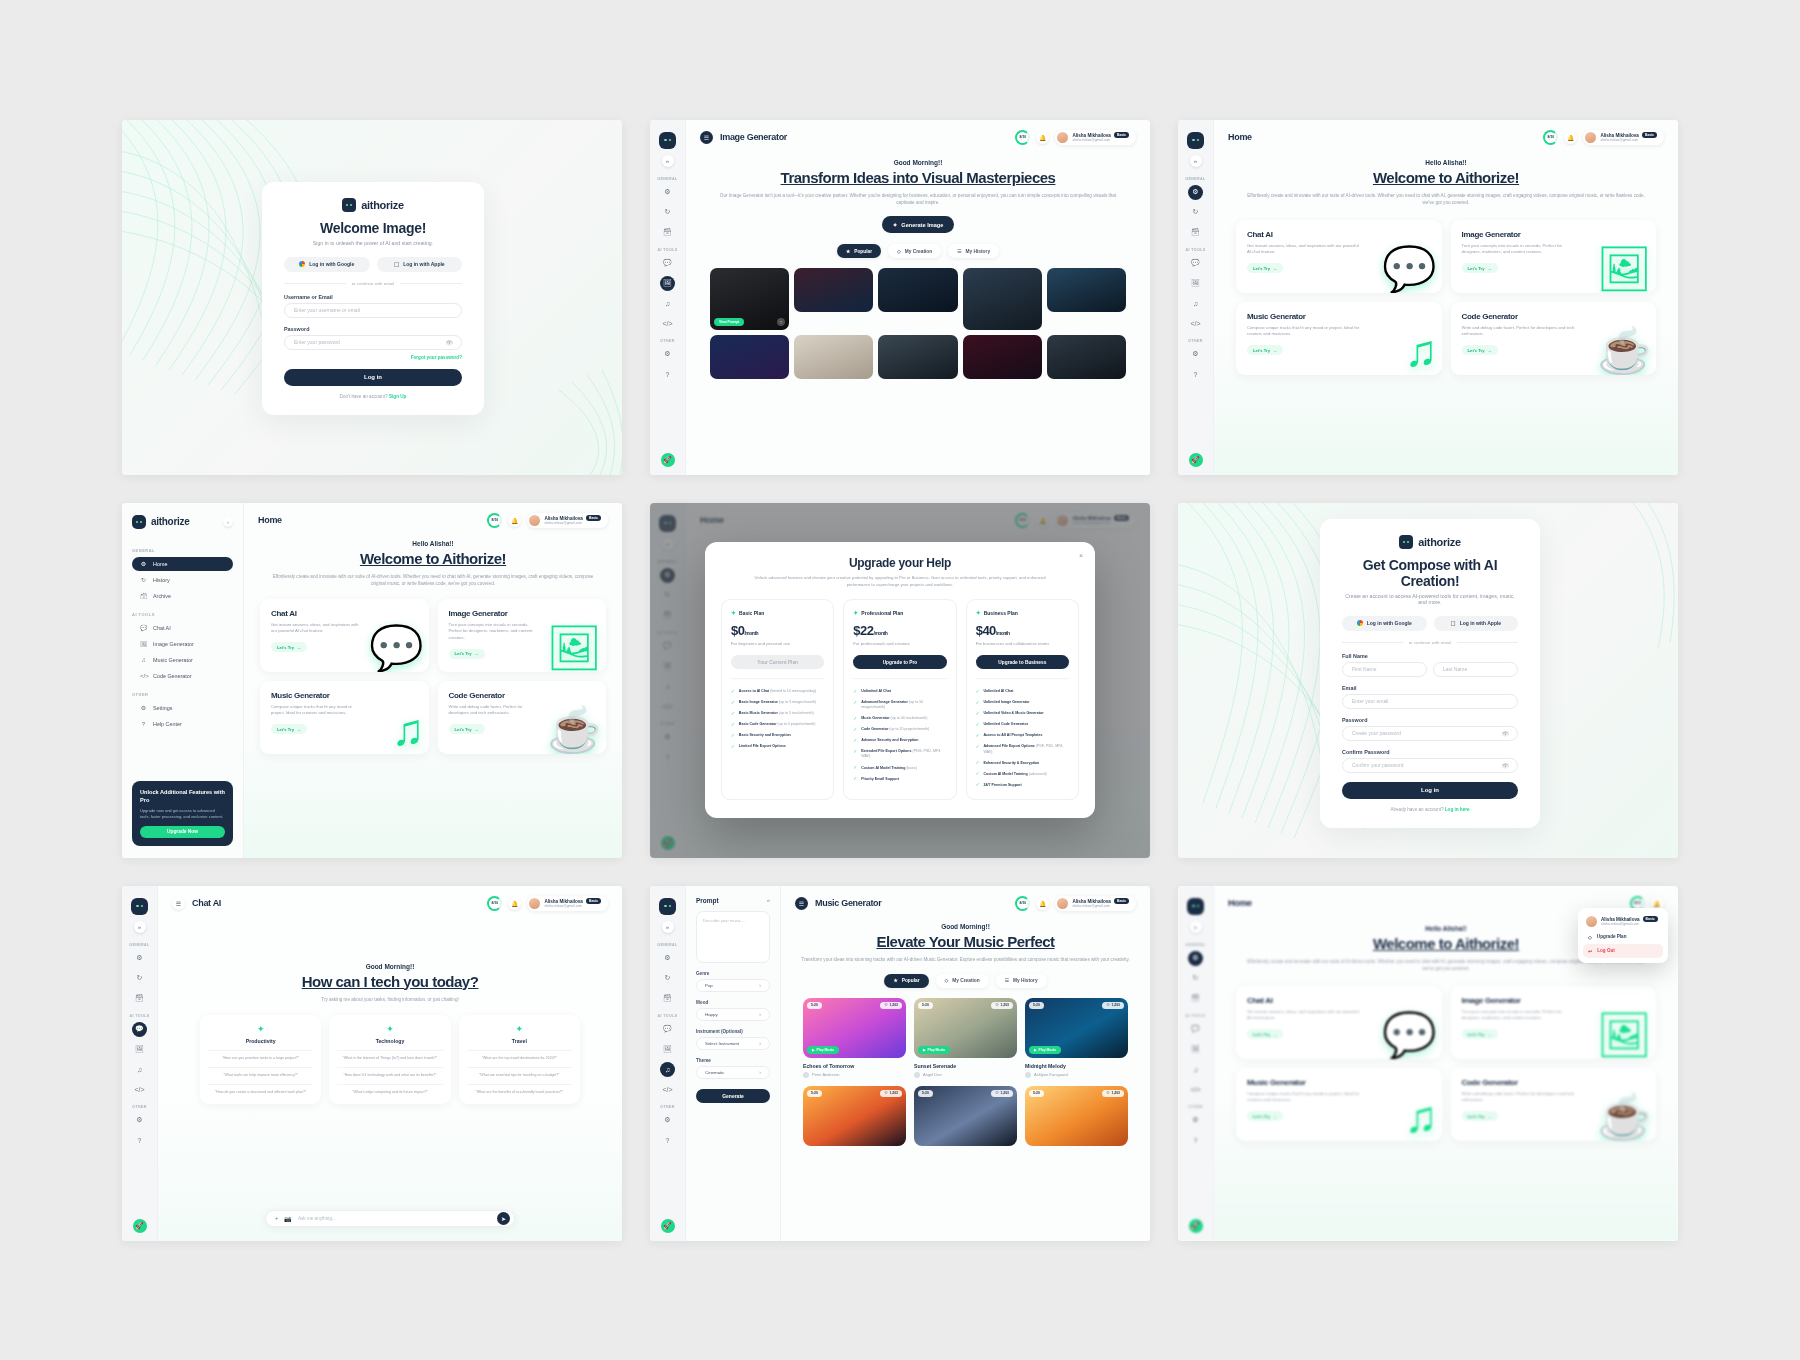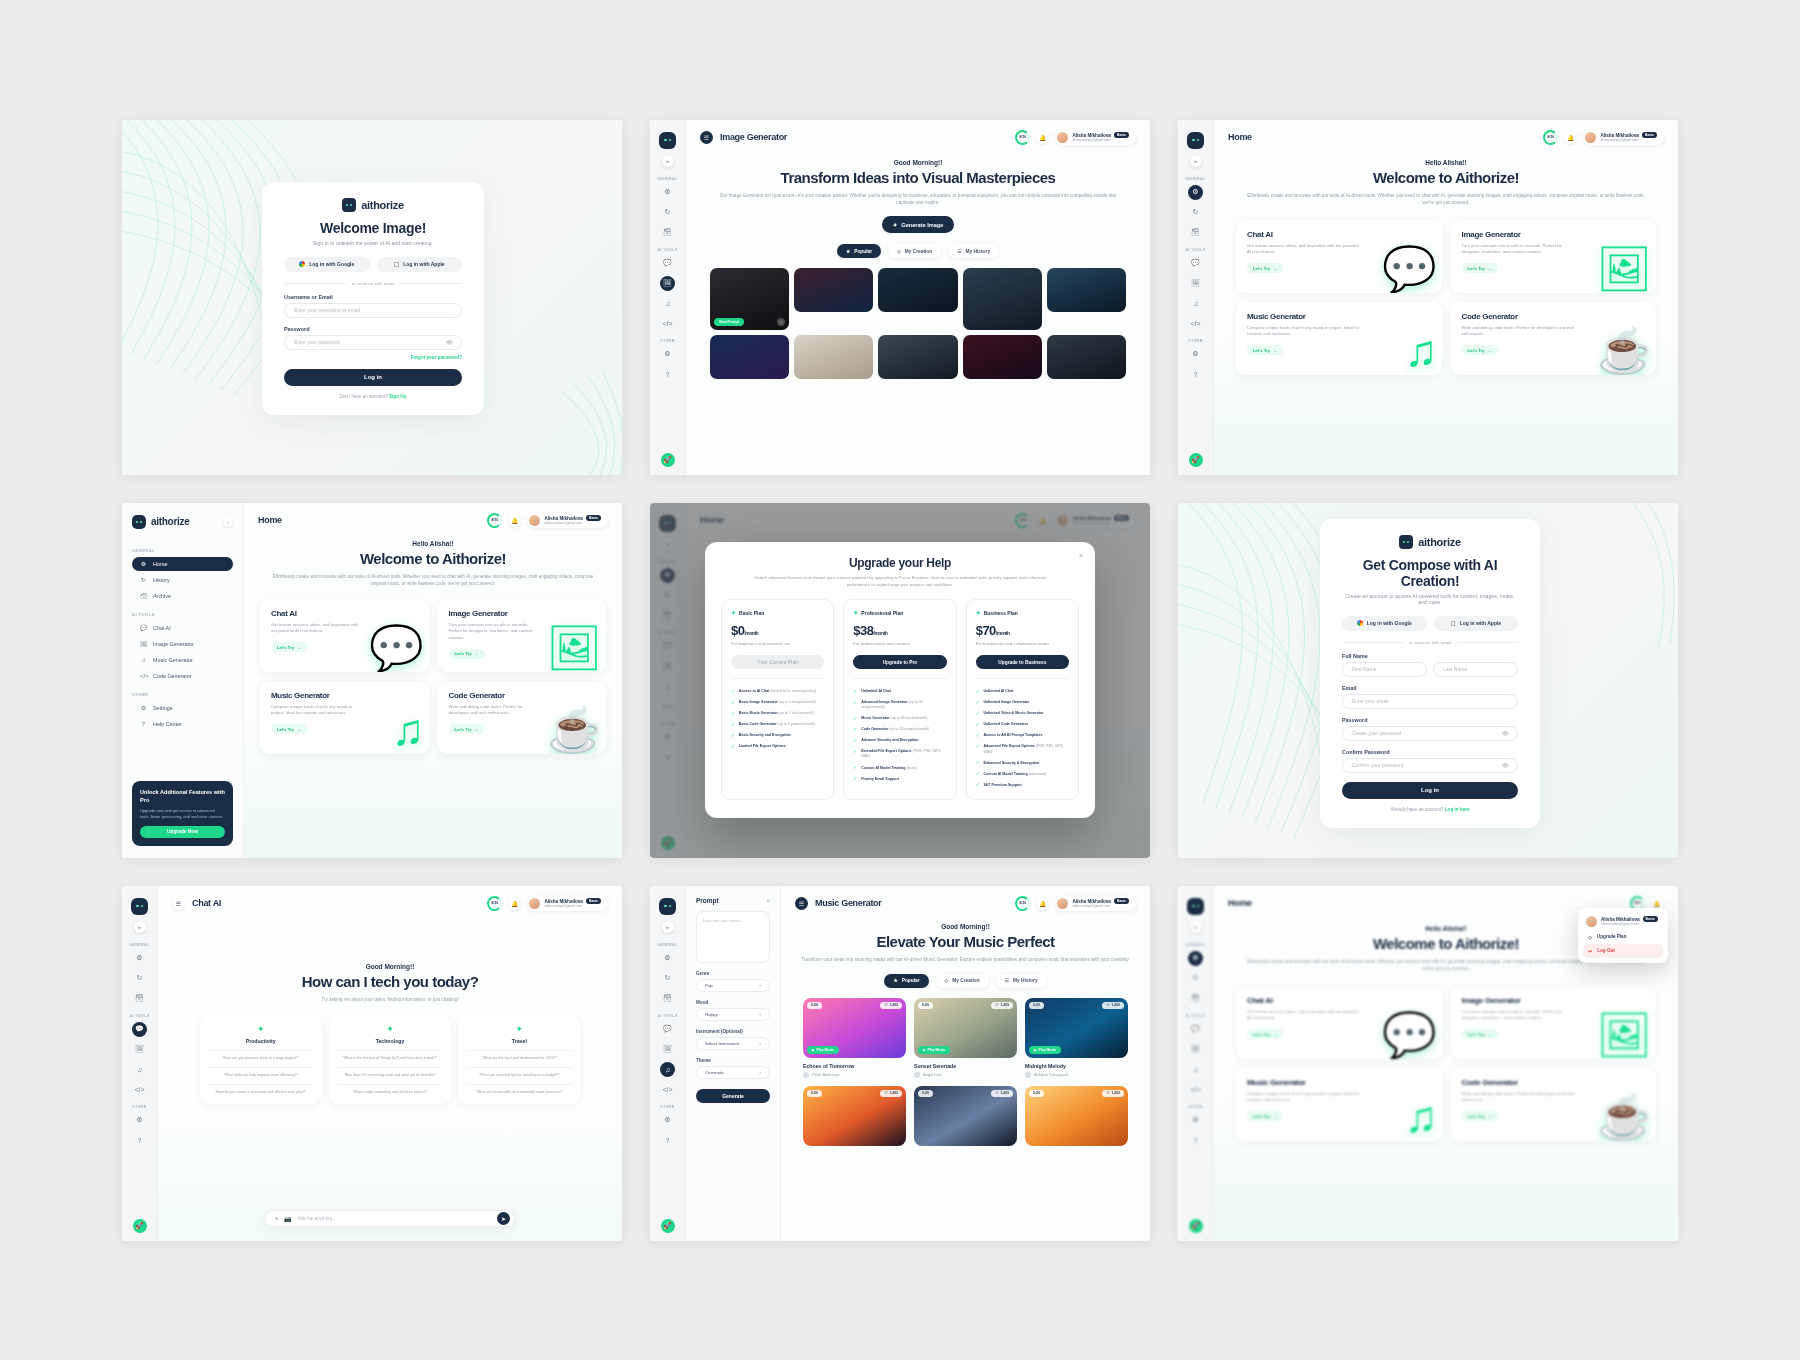--- a/index.html
+++ b/index.html
@@ -130,21 +130,21 @@
   .bell{width:13px;height:13px;border-radius:50%;background:#fff;box-shadow:0 1px 3px rgba(0,0,0,.1);display:flex;align-items:center;justify-content:center;font-size:6px;color:#4b5768;}
   .userchip{display:flex;align-items:center;gap:4px;background:#fff;box-shadow:0 1px 4px rgba(0,0,0,.08);border-radius:14px;padding:2px 7px 2px 2px;}
   .avatar{width:11px;height:11px;border-radius:50%;background:linear-gradient(160deg,#f3c6a5,#d79a74);flex:none;}
   .uname{font-size:4.6px;font-weight:700;color:#1b2d45;display:flex;align-items:center;gap:3px;}
   .badge{background:#1b2d45;color:#fff;border-radius:8px;font-size:3.4px;padding:1px 3px;font-weight:700;}
   .umail{font-size:3.4px;color:#9aa3af;}
 
   
   .hero{text-align:center;padding:14px 32px 0;}
   .hero .greet{font-size:6.5px;color:#1b2d45;font-weight:600;}
-  .hero h1{font-size:15px;font-weight:700;color:#1b2d45;letter-spacing:-.5px;margin-top:3px;}
+  .hero h1{font-size:15px;font-weight:700;color:#1b2d45;letter-spacing:-.5px;margin-top:3px;text-decoration:underline;}
   .hero p{font-size:4.6px;color:#98a1ad;line-height:1.6;margin-top:6px;}
   .cta{
     margin:10px auto 0;width:72px;height:17px;background:#1b2d45;border-radius:20px;color:#fff;
     font-size:5.6px;font-weight:700;display:flex;align-items:center;justify-content:center;gap:4px;
   }
   .tabs{display:flex;justify-content:center;gap:7px;margin-top:11px;}
   .tab{height:14px;border-radius:14px;background:#fff;box-shadow:0 1px 4px rgba(0,0,0,.07);display:flex;align-items:center;gap:4px;padding:0 9px;font-size:4.8px;color:#4b5768;font-weight:600;}
   .tab.active{background:#1b2d45;color:#fff;}
 
   
@@ -682,21 +682,21 @@
                 <span><b>Limited File Export Options</b></span>
               </div>
           </div>
         </div>
 
         <div class="plan">
           <div class="pt">
               <span class="sp">✦</span>
               <span>Professional Plan</span>
             </div>
-          <div class="price"><span>$38</span><small>/month</small></div>
+          <div class="price"><span>$22</span><small>/month</small></div>
           <div class="for">For professionals and creators</div>
           <div class="pbtn dark">Upgrade to Pro</div>
           <div class="plist">
             <div class="feat">
                 <span class="ck">✓</span>
                 <span><b>Unlimited AI Chat</b></span>
               </div>
             <div class="feat">
                 <span class="ck">✓</span>
                 <span><b>Advanced Image Generator</b> <em>(up to 50 images/month)</em></span>
@@ -726,21 +726,21 @@
                 <span><b>Priority Email Support</b></span>
               </div>
           </div>
         </div>
 
         <div class="plan">
           <div class="pt">
               <span class="sp">✦</span>
               <span>Business Plan</span>
             </div>
-          <div class="price"><span>$70</span><small>/month</small></div>
+          <div class="price"><span>$40</span><small>/month</small></div>
           <div class="for">For businesses and collaborative teams</div>
           <div class="pbtn dark">Upgrade to Business</div>
           <div class="plist">
             <div class="feat">
                 <span class="ck">✓</span>
                 <span><b>Unlimited AI Chat</b></span>
               </div>
             <div class="feat">
                 <span class="ck">✓</span>
                 <span><b>Unlimited Image Generator</b></span>

